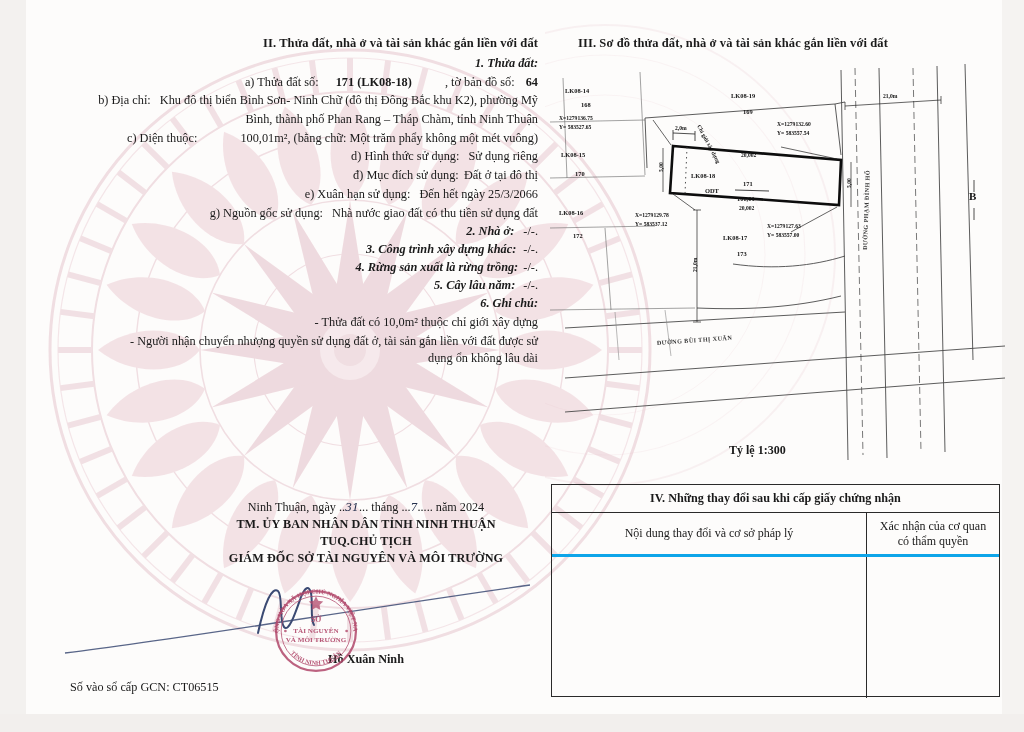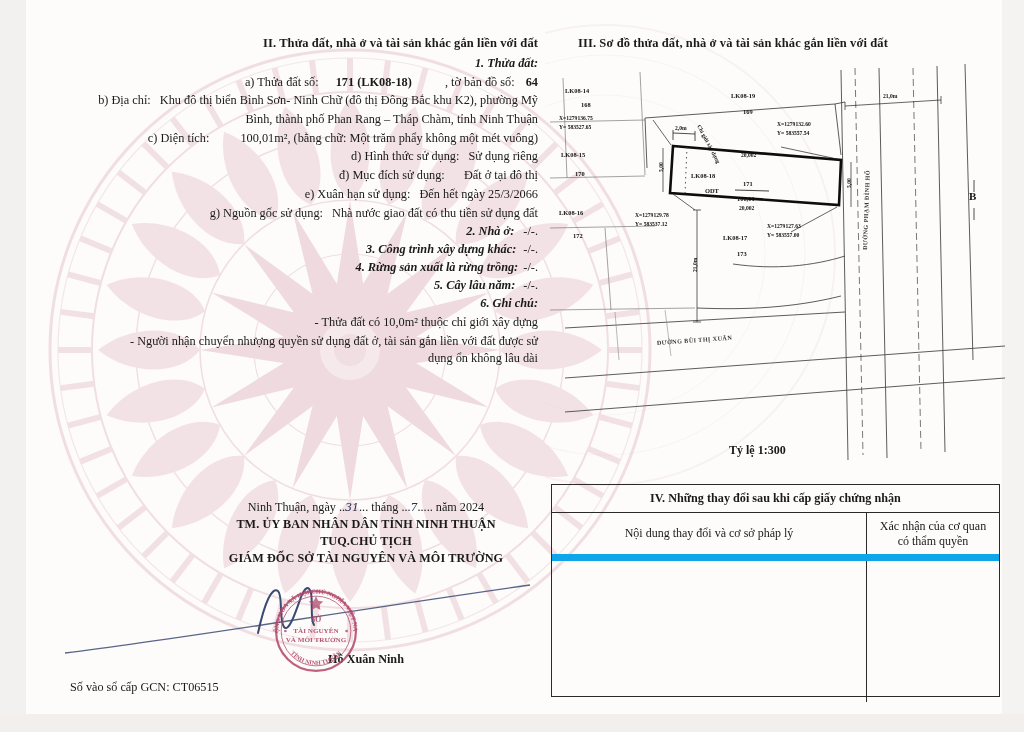--- a/index.html
+++ b/index.html
@@ -67,21 +67,21 @@
   .tbl{
     position:absolute;left:551px;top:484px;width:447px;height:211px;
     border:1px solid #2a2a2a;
     background:transparent;
   }
   .tbl-head{
     height:27px;border-bottom:1px solid #2a2a2a;
     display:flex;align-items:center;justify-content:center;
     font-weight:bold;font-size:12.2px;
   }
-  .tbl-sub{height:41px;display:flex;border-bottom:7px solid #0ea5e9;}
+  .tbl-sub{height:41px;display:flex;border-bottom:3px solid #0ea5e9;}
   .tbl-c1{flex:1 1 auto;display:flex;align-items:center;justify-content:center;font-size:12px;border-right:1px solid #2a2a2a;}
   .tbl-c2{width:132px;display:flex;align-items:center;justify-content:center;text-align:center;font-size:12px;line-height:1.25;}
   .tbl-body{height:141px;display:flex;}
   .tbl-b1{flex:1 1 auto;border-right:1px solid #2a2a2a;}
   .tbl-b2{width:132px;}
 
   
   .mtxt{font-family:"Liberation Serif",serif;font-size:6.4px;fill:#111;font-weight:bold;}
   .mtxt-sm{font-family:"Liberation Serif",serif;font-size:5.6px;fill:#111;font-weight:bold;}
   .mtxt-rd{font-family:"Liberation Serif",serif;font-size:6.2px;fill:#3a3a3a;font-weight:bold;letter-spacing:.4px;}
@@ -411,32 +411,32 @@
     <span class="b" style="margin-left:8px">64</span>
   </div>
 
   <div class="line">
     <span>b) Địa chỉ:</span>
     <span style="margin-left:6px">Khu đô thị biển Bình Sơn- Ninh Chữ (đô thị Đông Bắc khu K2), phường Mỹ</span>
   </div>
   <div class="line ind" style="margin-left:42px">Bình, thành phố Phan Rang – Tháp Chàm, tỉnh Ninh Thuận</div>
 
   <div class="line">
-    <span>c) Diện tích:</span>
-    <span style="margin-left:28px">100,01m², (bằng chữ: Một trăm phẩy không một mét vuông)</span>
+    <span>c) Diện thuộc:</span>
+    <span style="margin-left:40px">100,01m², (bằng chữ: Một trăm phẩy không một mét vuông)</span>
   </div>
 
   <div class="line">
     <span>d) Hình thức sử dụng:</span>
     <span style="margin-left:6px">Sử dụng riêng</span>
   </div>
 
   <div class="line">
     <span>đ) Mục đích sử dụng:</span>
-    <span style="margin-left:16px">Đất ở tại đô thị</span>
+    <span style="margin-left:2px">Đất ở tại đô thị</span>
   </div>
 
   <div class="line">
     <span>e) Xuân hạn sử dụng:</span>
     <span style="margin-left:6px">Đến hết ngày 25/3/2066</span>
   </div>
 
   <div class="line">
     <span>g) Nguồn gốc sử dụng:</span>
     <span style="margin-left:6px">Nhà nước giao đất có thu tiền sử dụng đất</span>

